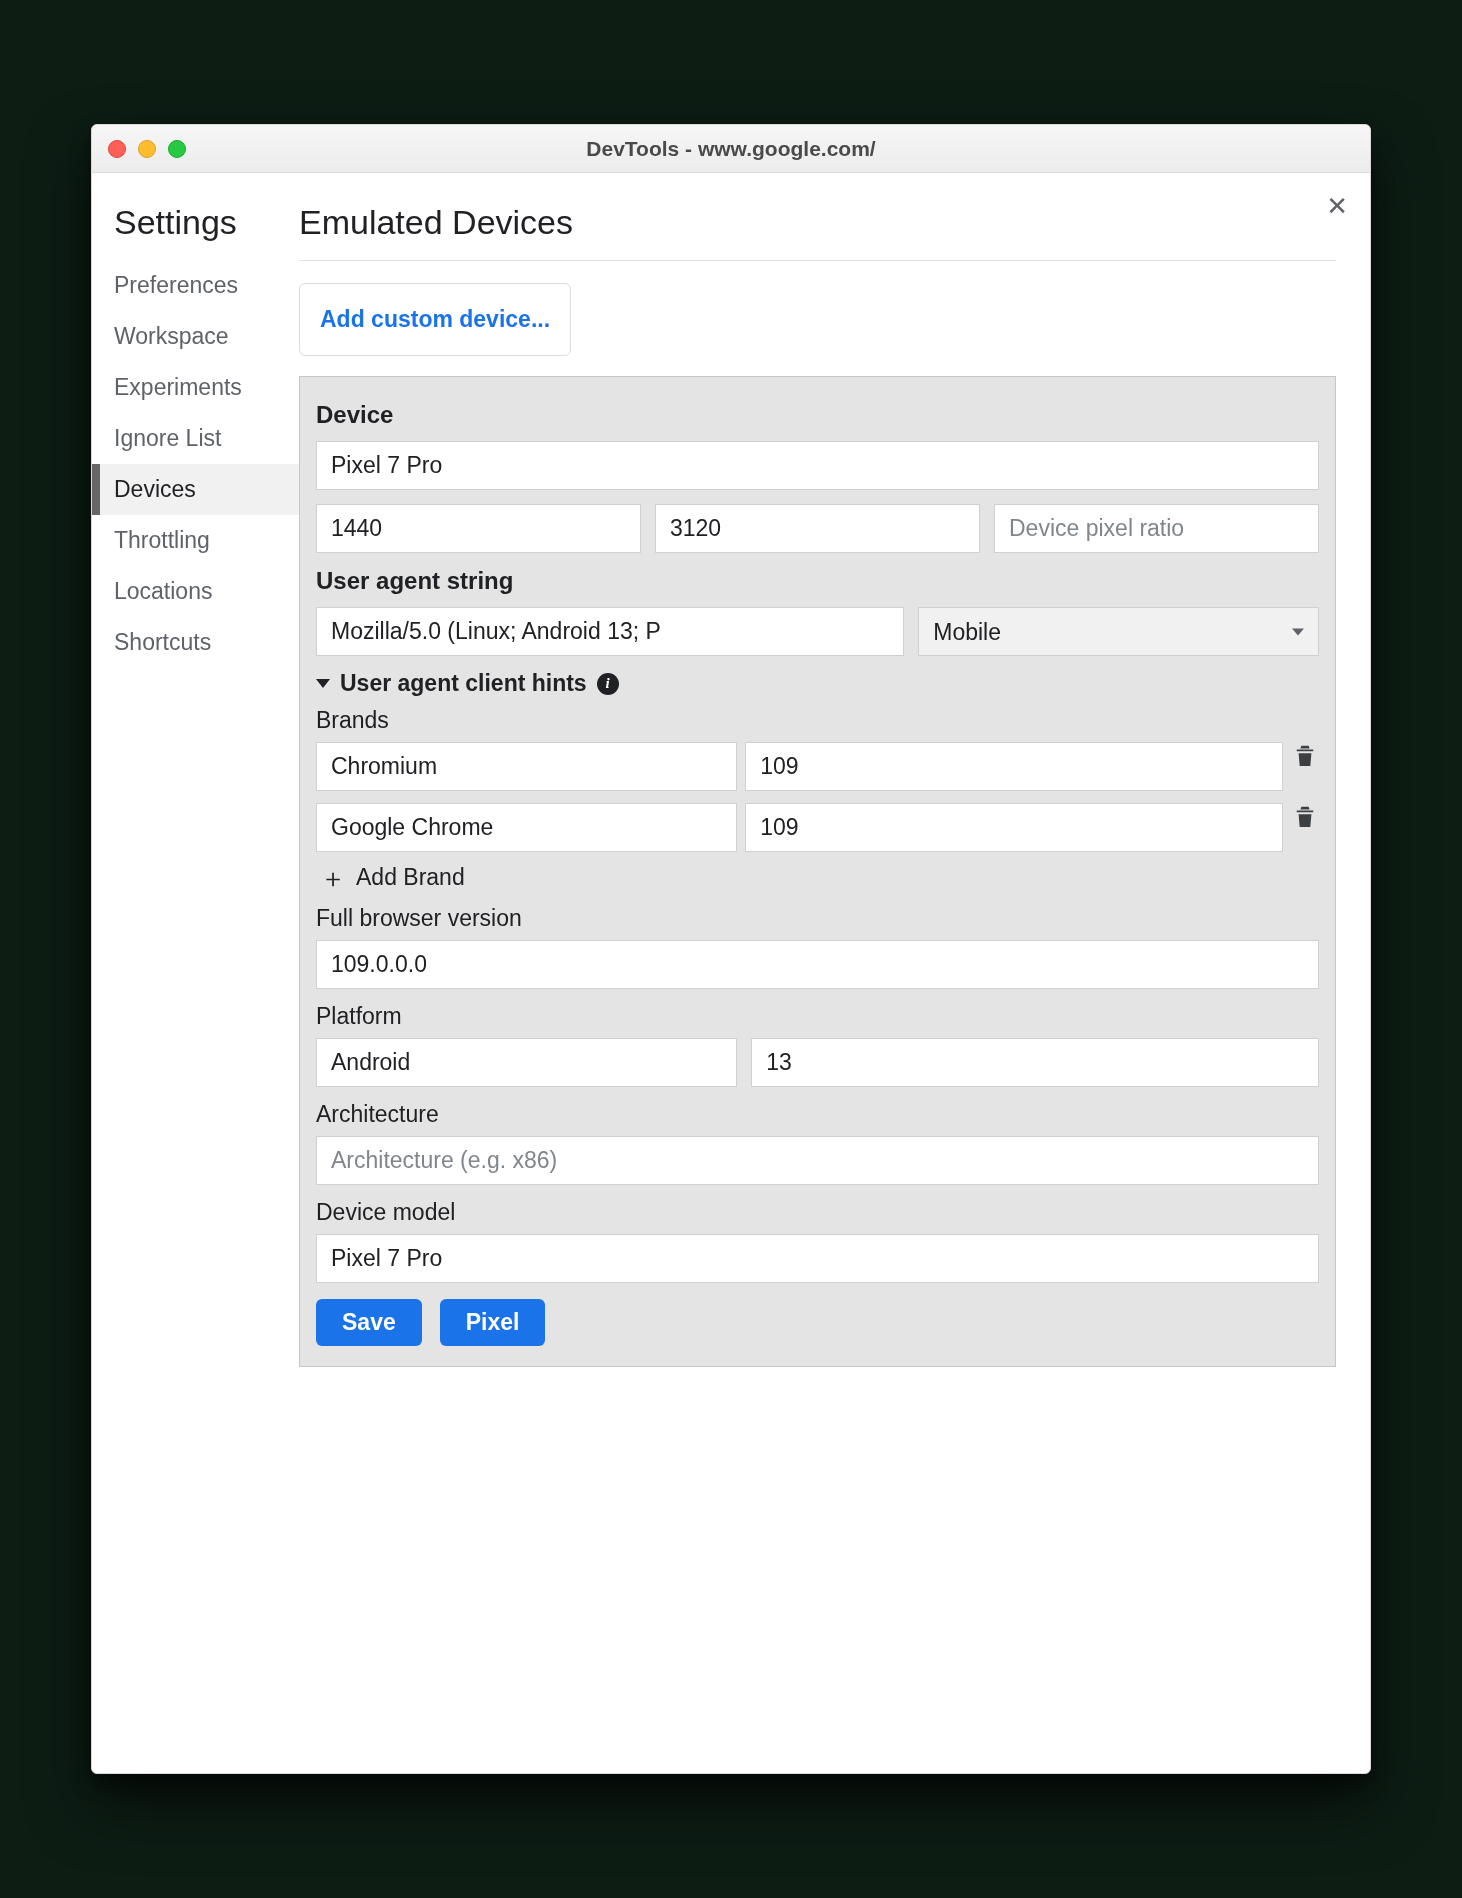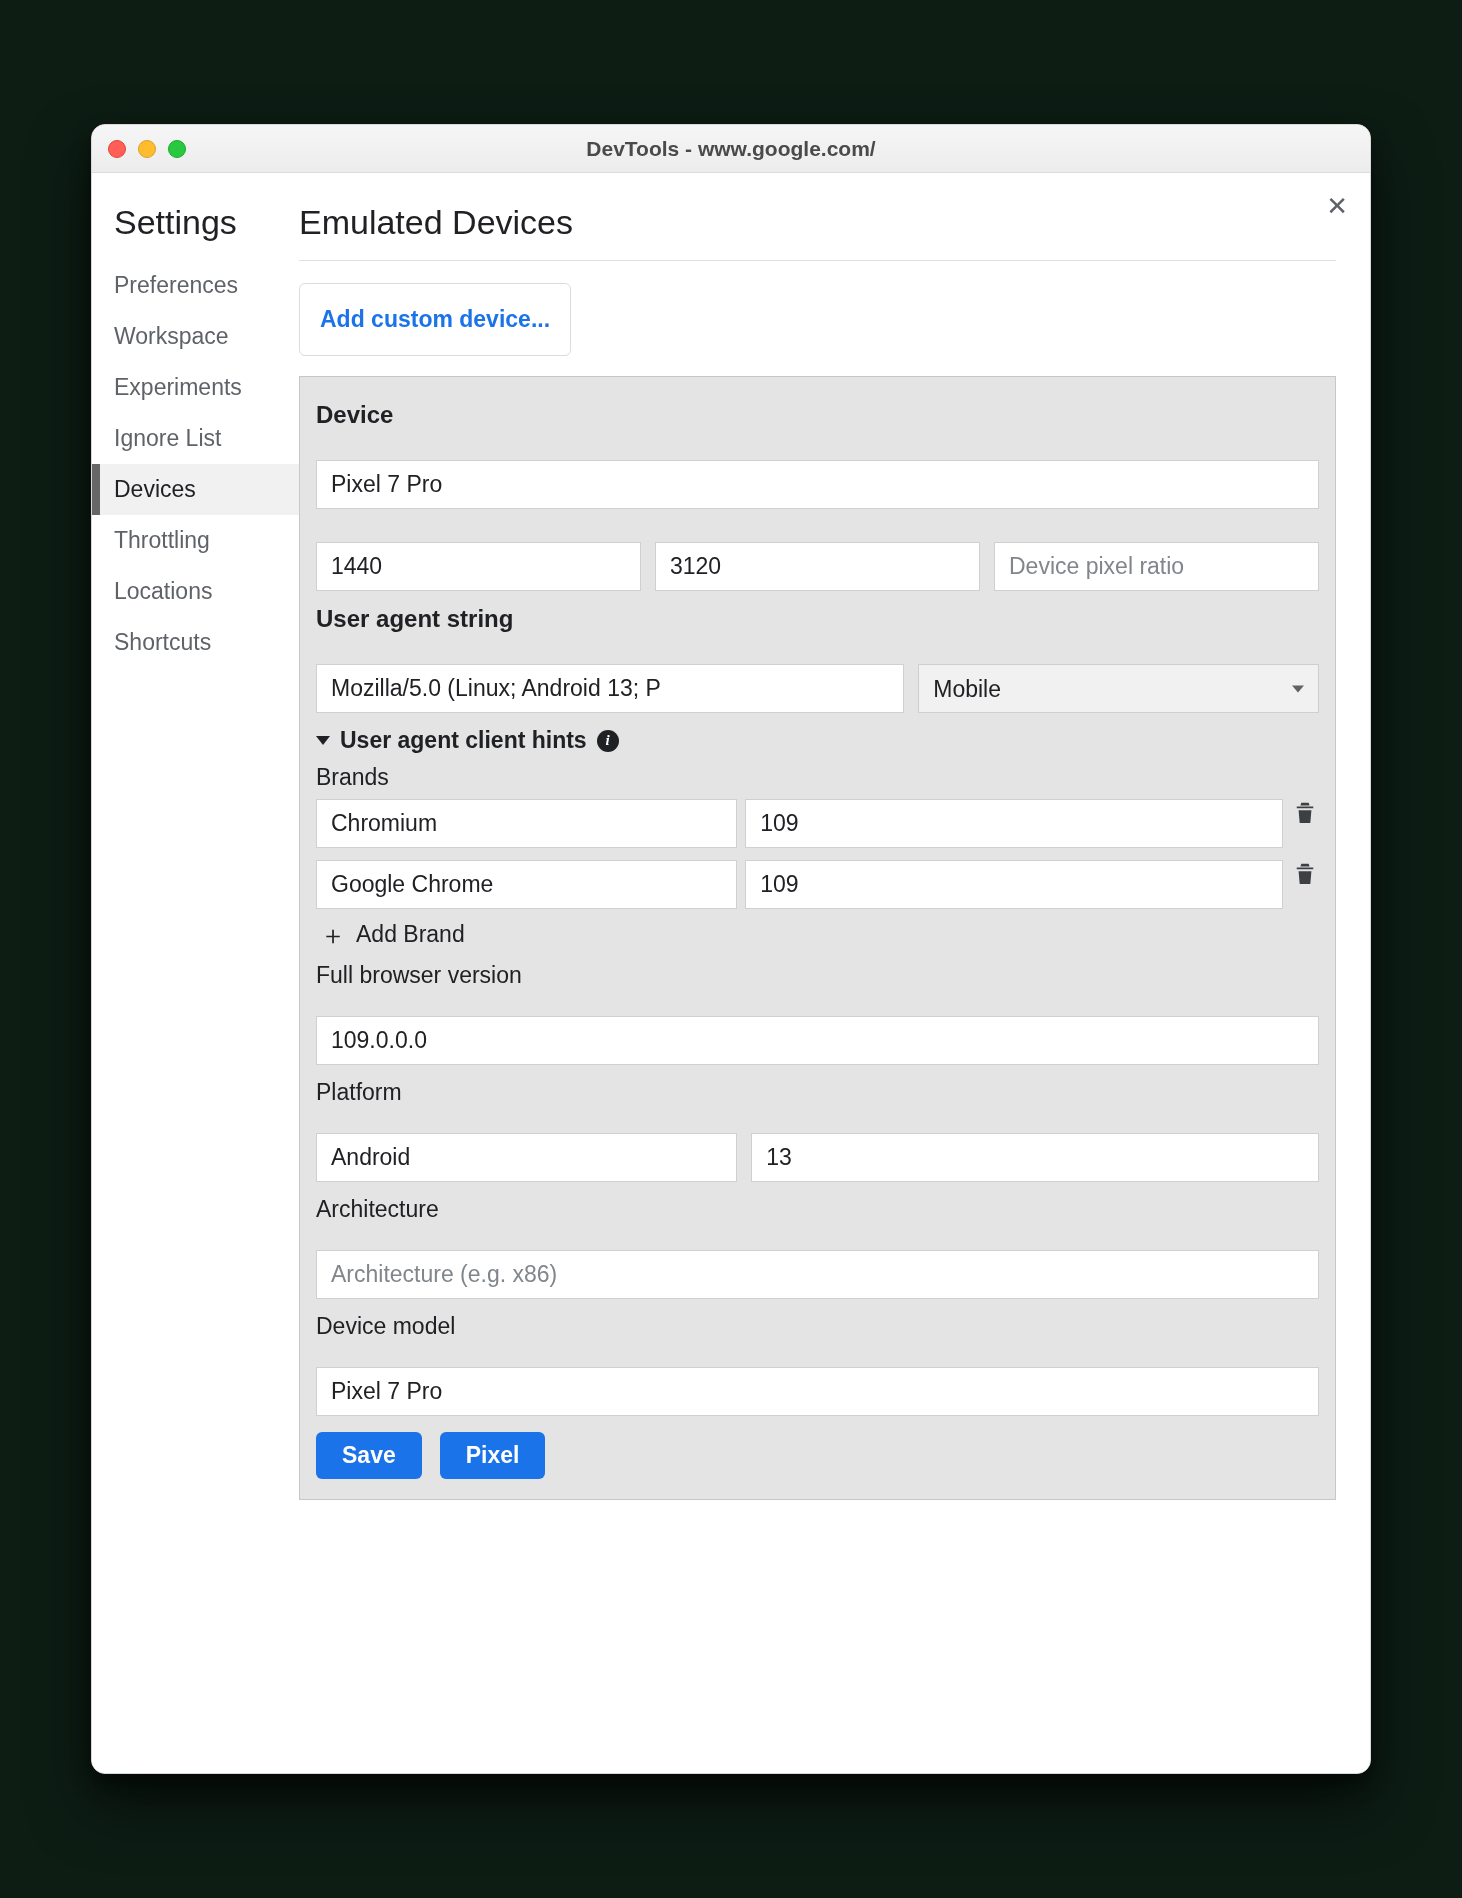--- a/index.html
+++ b/index.html
@@ -8,21 +8,21 @@
     font-family: -apple-system, BlinkMacSystemFont, "Segoe UI", Helvetica, Arial, sans-serif;
     background: #0d1d14;
     display: flex;
     align-items: center;
     justify-content: center;
     padding: 40px;
   }
   .window {
     width: 1280px;
     background: #fafafa;
-    border-radius: 14px;
+    border-radius: 6px;
     box-shadow: 0 30px 60px rgba(0,0,0,0.6), 0 10px 20px rgba(0,0,0,0.4);
     overflow: hidden;
     border: 1px solid #d8d8d8;
   }
   .titlebar {
     height: 48px;
     background: linear-gradient(#f6f6f6,#ececec);
     border-bottom: 1px solid #dcdcdc;
     display: flex;
     align-items: center;
@@ -106,21 +106,21 @@
     background:#fff;
     border:1px solid #d0d0d0;
     font-size:23px;
     padding: 10px 14px;
     color:#202124;
     width:100%;
     font-family:inherit;
   }
   .input::placeholder { color:#80868b; }
   .row { display:flex; gap:14px; margin-bottom:14px; }
-  .row > * { flex:1;margin-top:19px; }
+  .row > * { flex:1; }
   .select-wrap {
     position:relative; display:flex; align-items:center;
     background:#f1f1f1; border:1px solid #cfcfcf;
   }
   .select-wrap .select { border:none; background:transparent; appearance:none; padding-right:36px;}
   .select-wrap::after {
     content:""; position:absolute; right:14px; top:50%;
     width:0;height:0;border-left:6px solid transparent;border-right:6px solid transparent;border-top:7px solid #5f6368;
     transform:translateY(-50%);
   }

